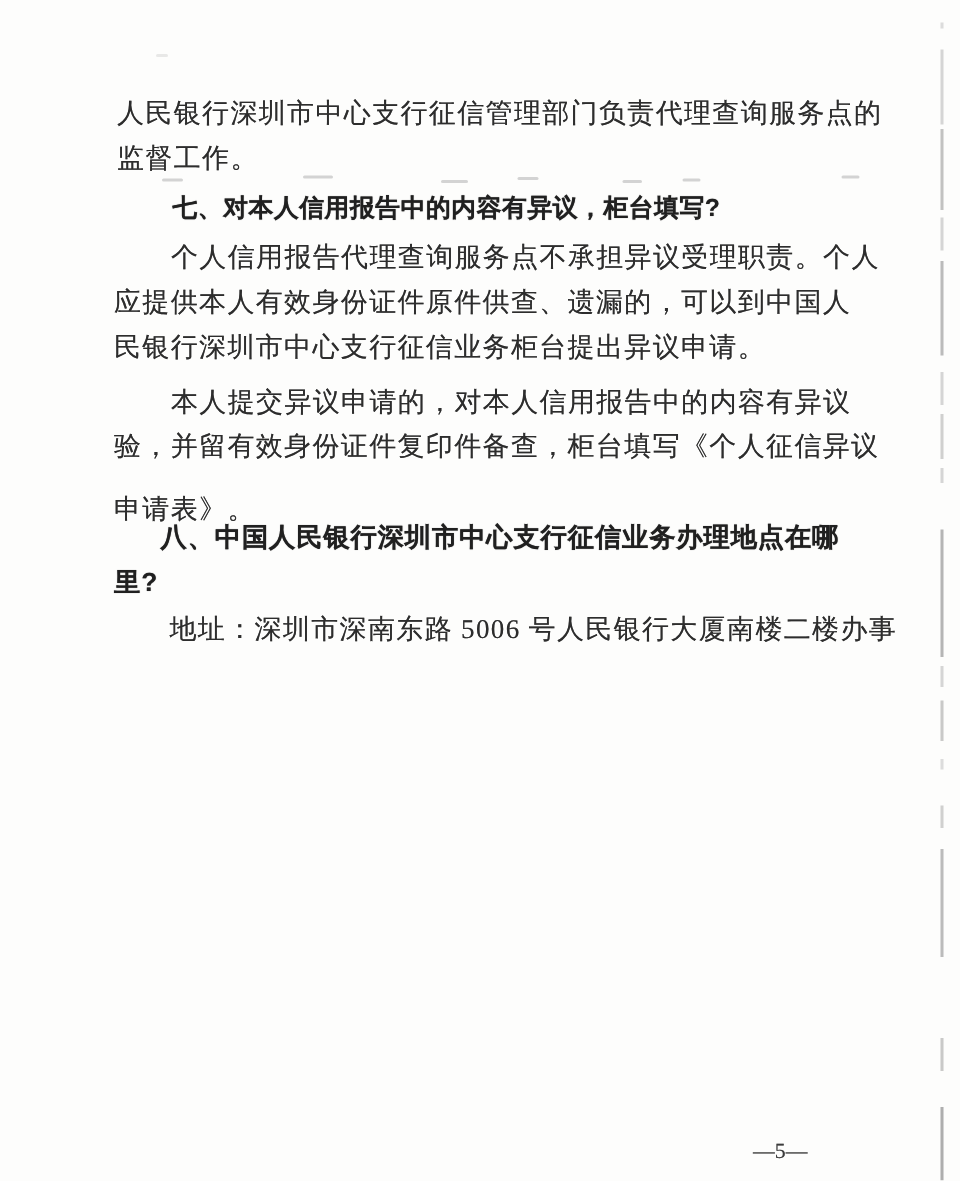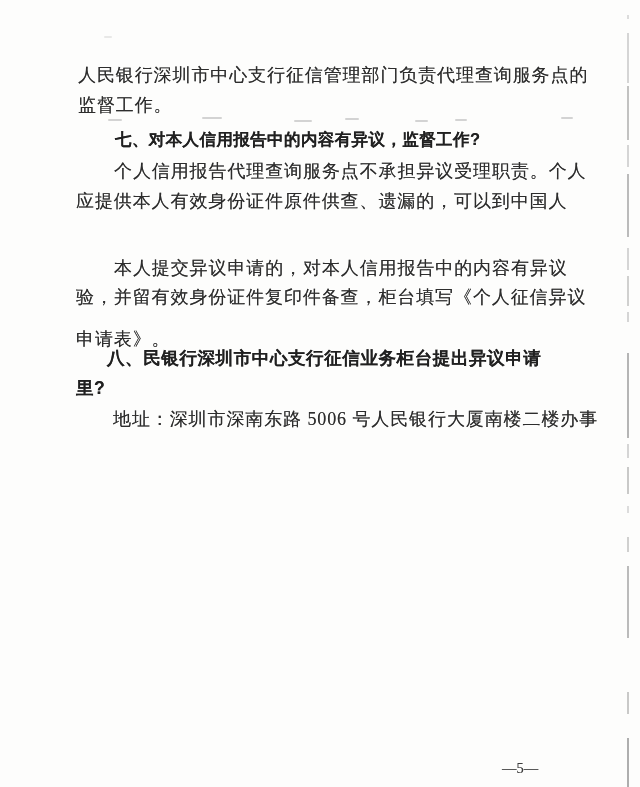--- a/index.html
+++ b/index.html
@@ -31,27 +31,28 @@
   .vseg{position:absolute;left:627px;width:1.5px;background:#7a7a7a}
   .spk{position:absolute;height:2px;background:rgba(115,115,115,0.3);border-radius:1px}
 </style>
 </head>
 <body>
 
 <div class="page">
 
   <div class="ln" style="left:78px;top:64px">人民银行深圳市中心支行征信管理部门负责代理查询服务点的</div>
   <div class="ln" style="left:78px;top:94px">监督工作。</div>
-  <div class="ln h h7" style="left:115px;top:129px">七、对本人信用报告中的内容有异议，监督工作?</div>
+  <div class="ln h h7" style="left:115px;top:129px">七、对本人信用报告中的内容有异议，柜台填写?</div>
   <div class="ln" style="left:114px;top:160px">个人信用报告代理查询服务点不承担异议受理职责。个人</div>
   <div class="ln" style="left:76px;top:190px">应提供本人有效身份证件原件供查、遗漏的，可以到中国人</div>
+  <div class="ln" style="left:76px;top:220px">民银行深圳市中心支行征信业务柜台提出异议申请。</div>
   <div class="ln" style="left:114px;top:257px">本人提交异议申请的，对本人信用报告中的内容有异议</div>
   <div class="ln" style="left:76px;top:286px">验，并留有效身份证件复印件备查，柜台填写《个人征信异议</div>
   <div class="ln" style="left:76px;top:328px">申请表》。</div>
-  <div class="ln h h8" style="left:107px;top:348px">八、民银行深圳市中心支行征信业务柜台提出异议申请</div>
+  <div class="ln h h8" style="left:107px;top:348px">八、中国人民银行深圳市中心支行征信业务办理地点在哪</div>
   <div class="ln h h8" style="left:76px;top:378px">里?</div>
   <div class="ln" style="left:113px;top:408px">地址：深圳市深南东路 5006 号人民银行大厦南楼二楼办事</div>
 
   <div class="pagenum">—5—</div>
 
   <div>
     <div class="spk" style="left:104px;top:36px;width:8px;opacity:.5"></div>
     <div class="spk" style="left:108px;top:119px;width:14px"></div>
     <div class="spk" style="left:202px;top:117px;width:20px"></div>
     <div class="spk" style="left:294px;top:120px;width:18px"></div>

